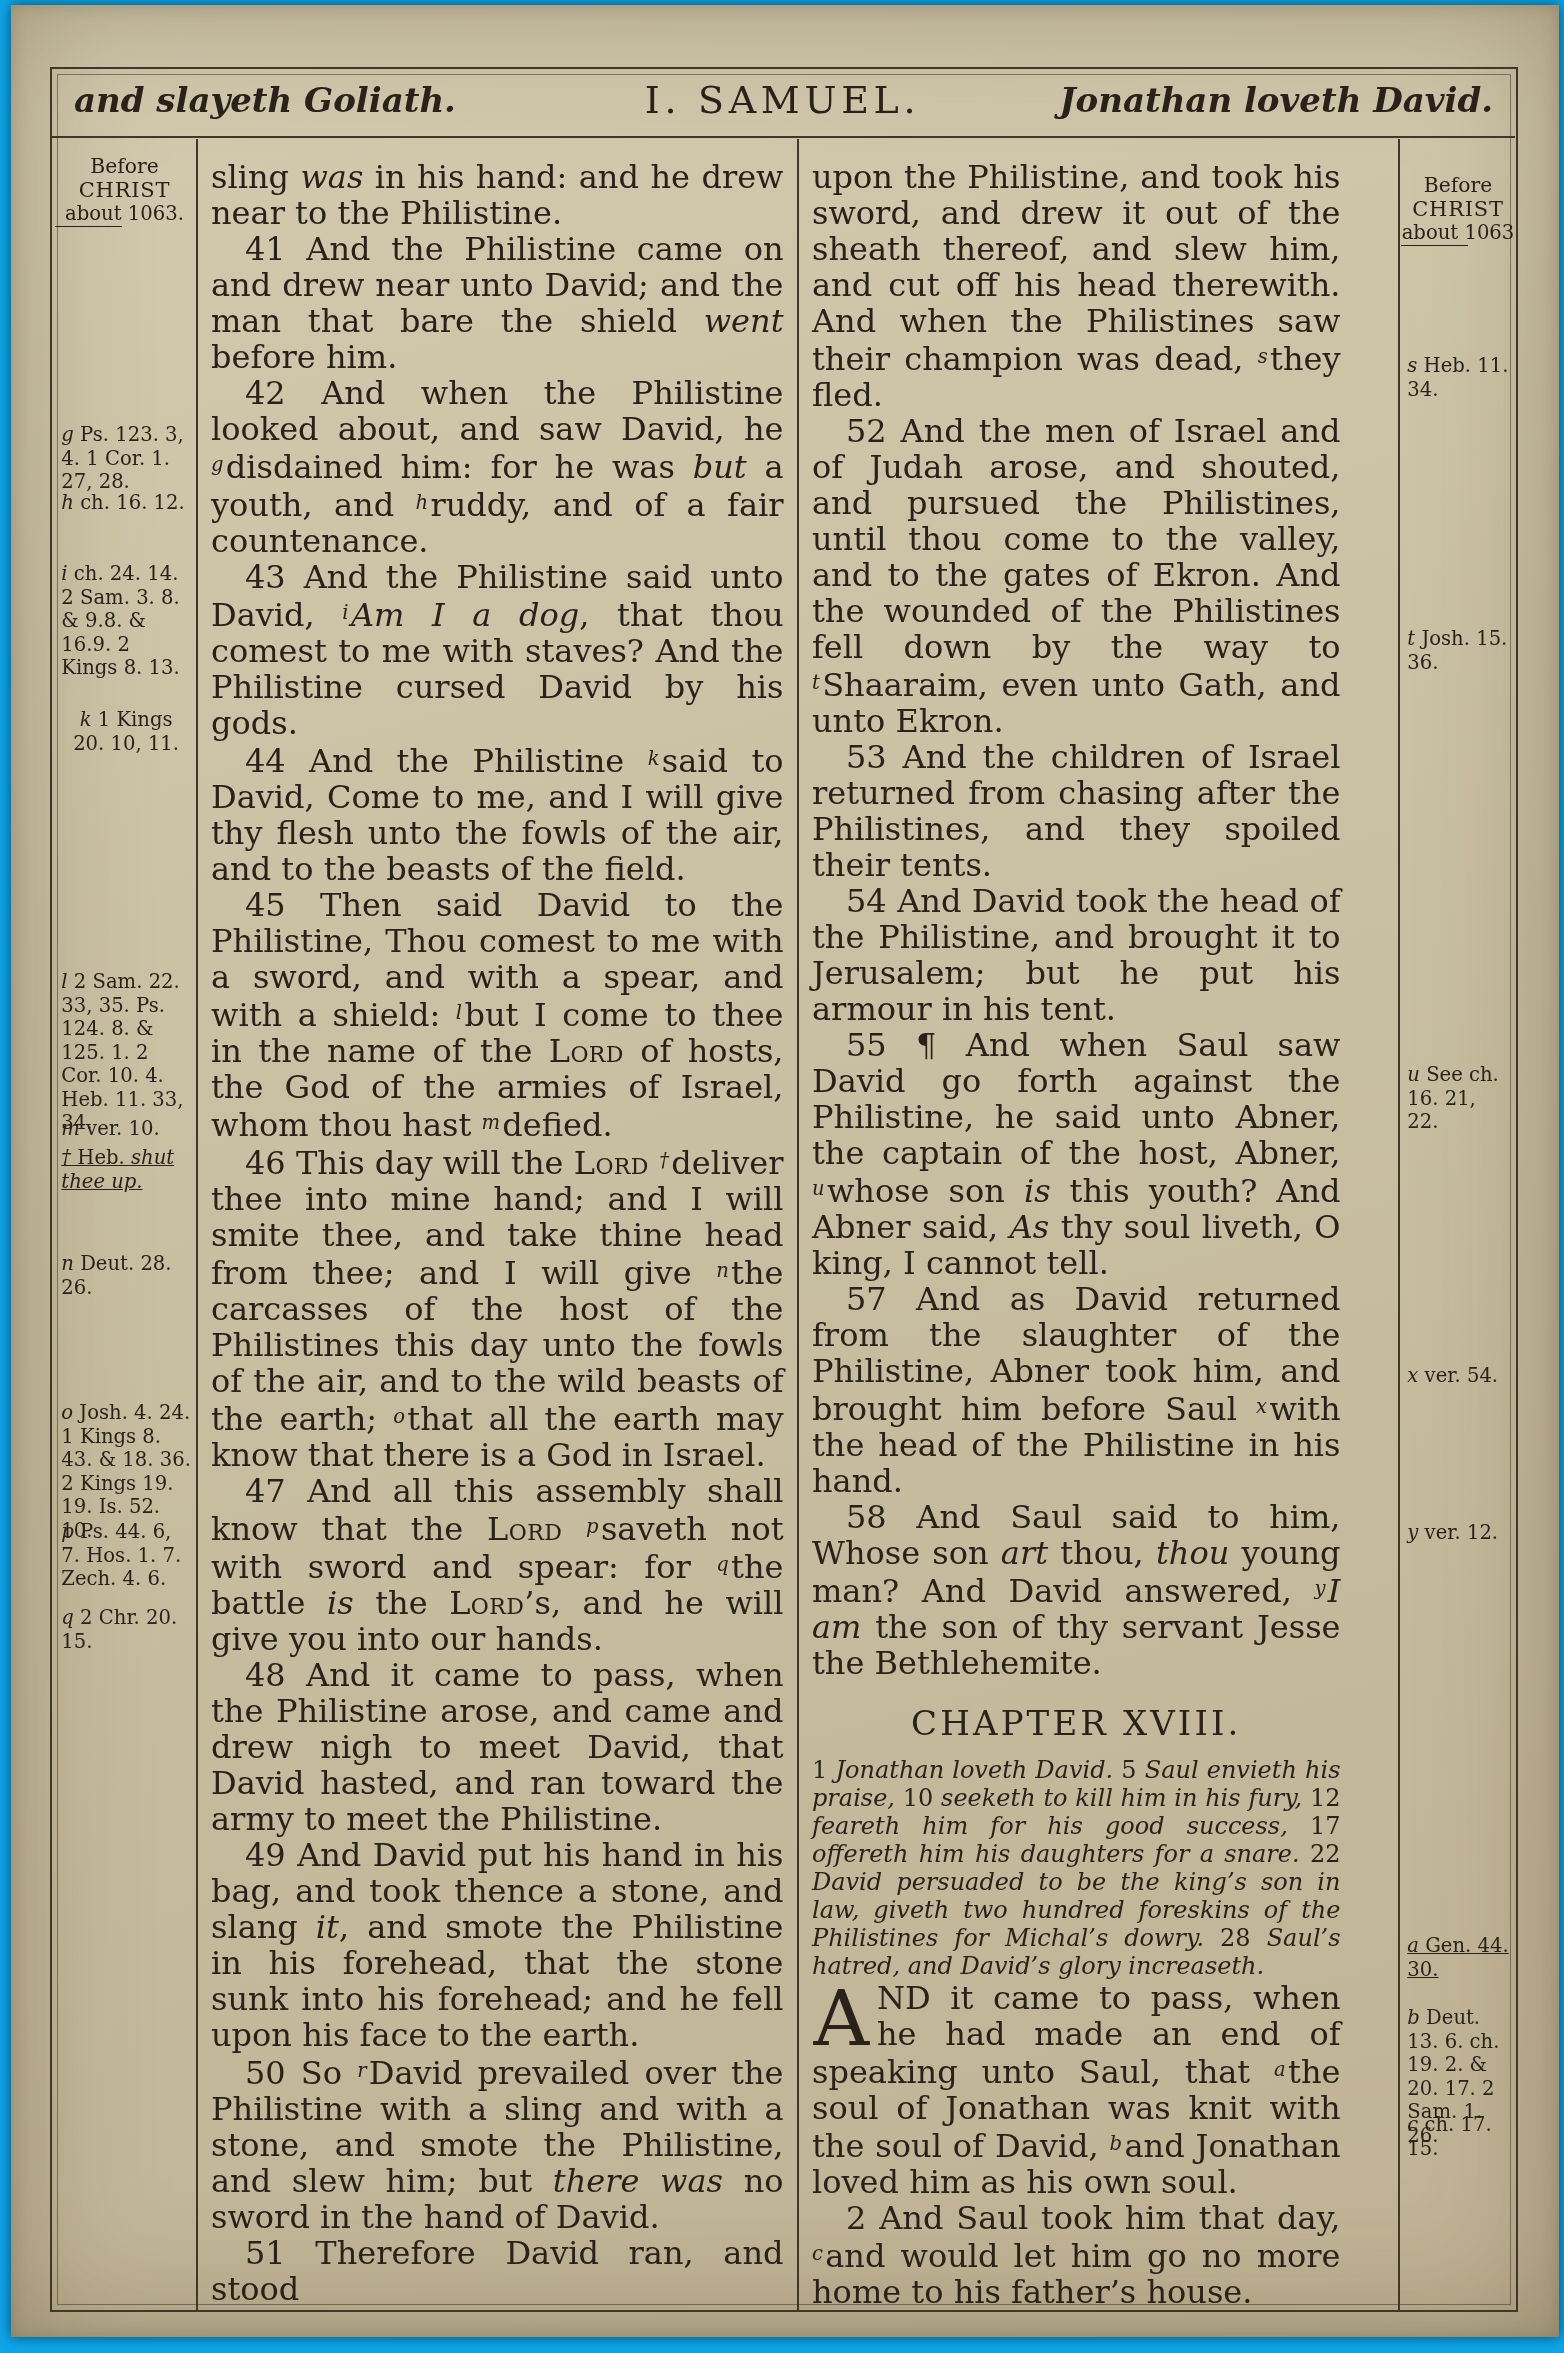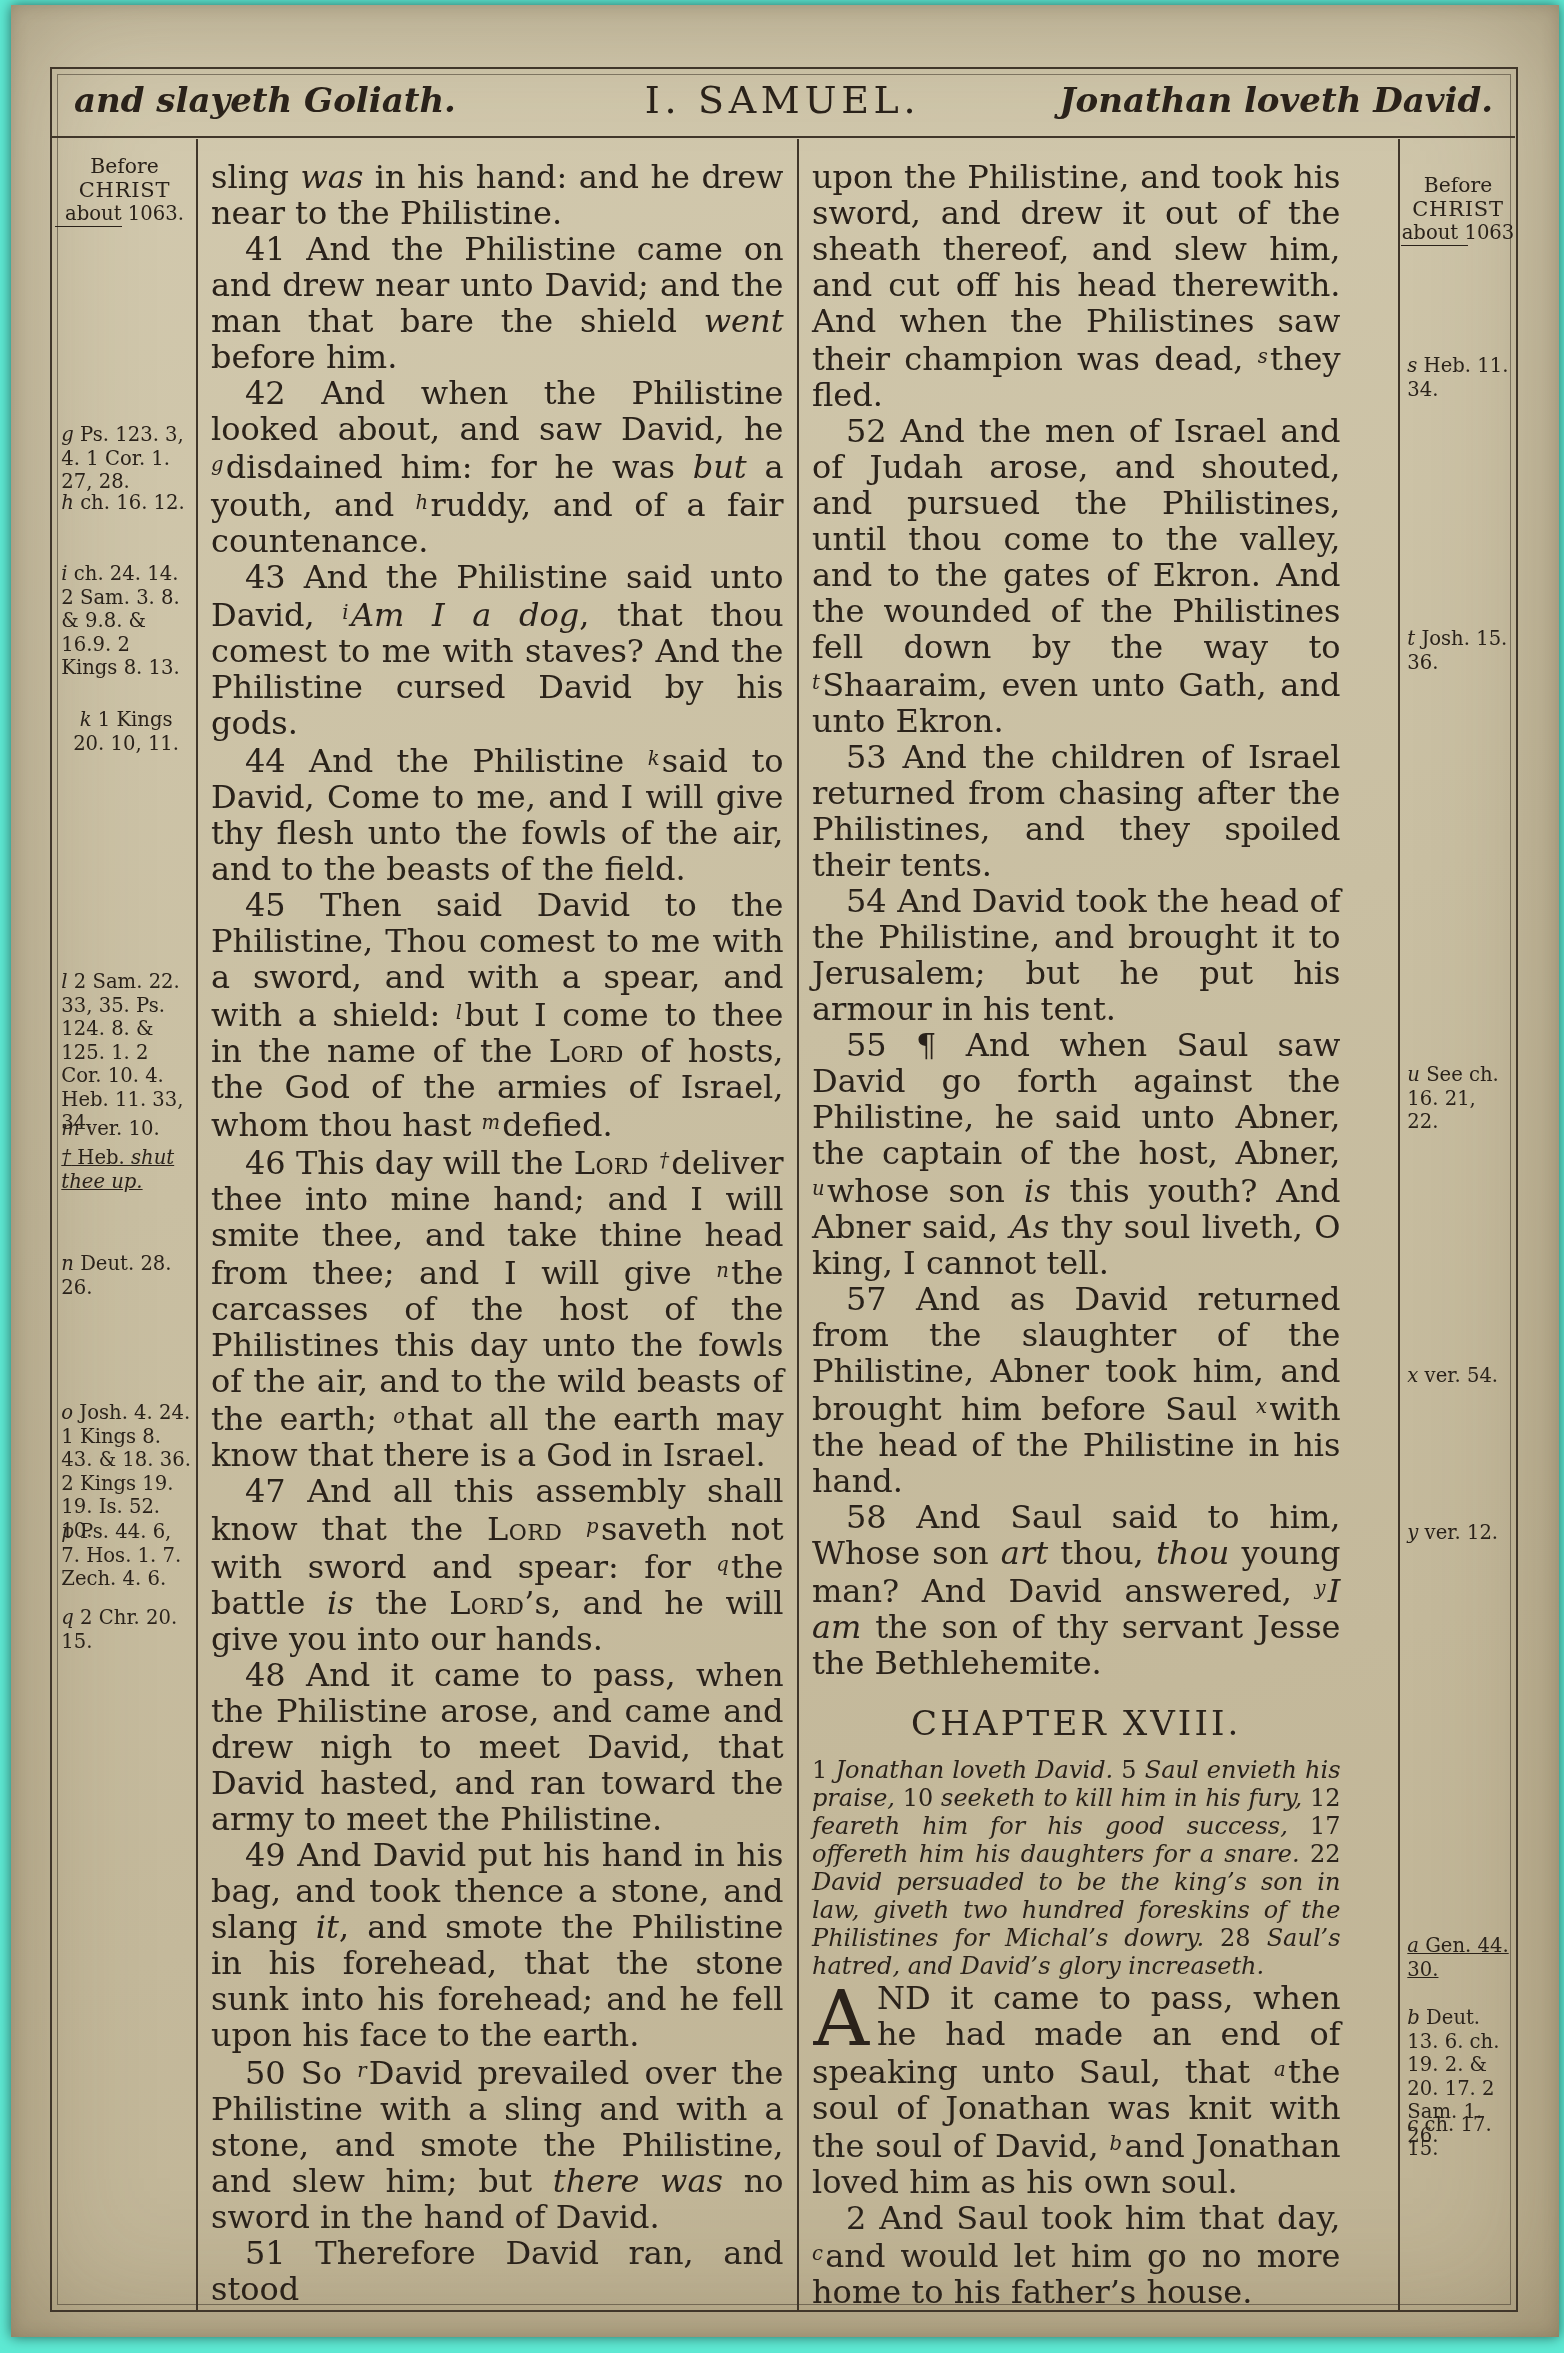--- a/index.html
+++ b/index.html
@@ -2,21 +2,21 @@
 <html style="--ink: #2a221a; --ink2: #40362a;font-size:12.5px"><head>
 <meta charset="utf-8">
 <style>
   * { box-sizing: border-box; }
   html, body { margin: 0; padding: 0; }
   body {
     width: 1565px; height: 2354px;
     background: #3e382b;
     font-family: "DejaVu Serif", "Liberation Serif", serif;
   }
-  .scan { position: relative; width: 1565px; height: 2354px; overflow: hidden; background: #5eead4; }
+  .scan { position: relative; width: 1565px; height: 2354px; overflow: hidden; background: #0ea5e9; }
   .page {
     position: absolute; left: 11px; top: 4.7px; right: 6.3px; bottom: 17px;
     background: linear-gradient(165deg, #d3caaf 0%, #c9bfa2 45%, #bfb394 100%);
     box-shadow: inset 0 0 133px rgba(77,60,31,.36), inset 0 0 17px rgba(60,45,25,.22), 0 0 12.5px rgba(0,0,0,.55);
   }
   .frame  { position: absolute; left: 50px; top: 67px; width: 1468px; height: 2245px; border: 2.3px solid var(--ink2,#40362a); }
   .frame-inner { position: absolute; left: 57px; top: 74px; width: 1454px; height: 2231px; border: 0.8px solid rgba(64,54,42,.55); }
 
   .head-run   { position: absolute; top: 80px; font-style: italic; font-weight: bold; font-size: 34px; color: var(--ink,#2a221a); white-space: nowrap; }
   .head-left  { left: 74px; }

